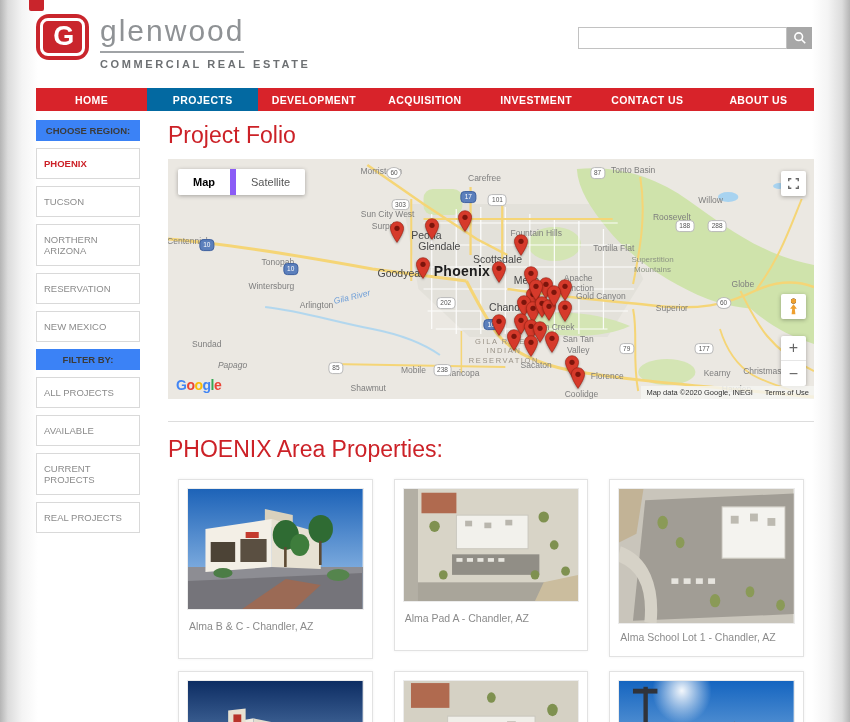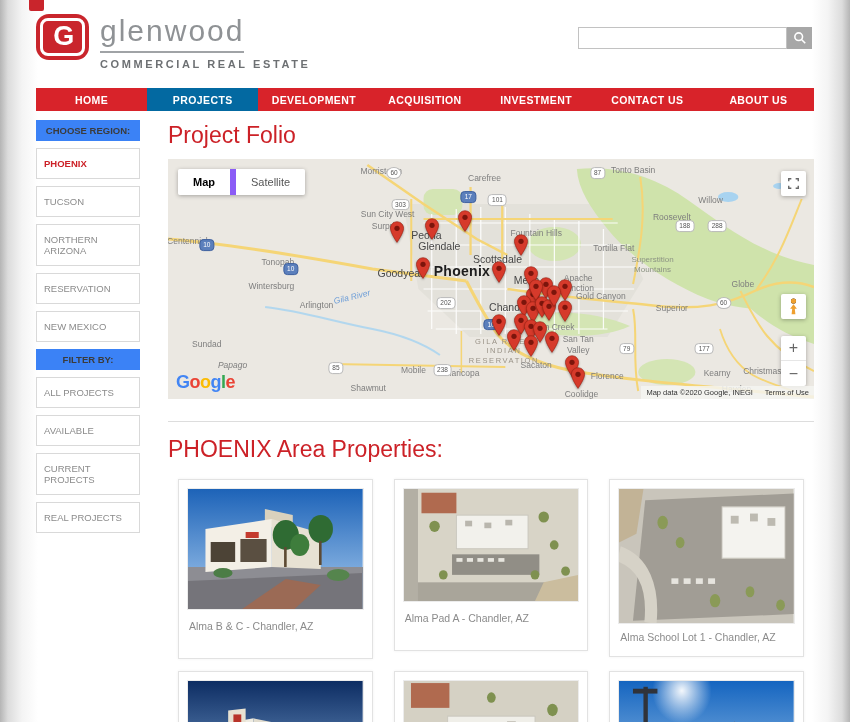--- a/index.html
+++ b/index.html
@@ -56,21 +56,21 @@
   .map-type { position:absolute; top:10px; left:10px; display:flex; box-shadow:0 1px 4px rgba(0,0,0,.3); border-radius:2px; overflow:hidden; }
   .mt-btn { background:#fff; font-size:11px; color:#565656; padding:7px 15px; cursor:pointer; }
   .mt-btn.sel { font-weight:bold; color:#000; }
   .mt-btn + .mt-btn { border-left:6px solid #8b5cf6; }
   .ctl { background:#fff; box-shadow:0 1px 4px rgba(0,0,0,.3); border-radius:2px; }
   .fullscreen { position:absolute; top:12px; right:8px; width:25px; height:25px; display:grid; place-items:center; cursor:pointer; }
   .pegman { position:absolute; right:8px; bottom:80px; width:25px; height:25px; display:grid; place-items:center; cursor:pointer; }
   .zoomctl { position:absolute; right:8px; bottom:13px; width:25px; }
   .zbtn { height:25px; display:grid; place-items:center; font-size:16px; color:#666; cursor:pointer; }
   .zbtn:first-child { border-bottom:1px solid #e6e6e6; }
-  .google { position:absolute; left:8px; bottom:6px; font-size:18px; font-weight:bold; letter-spacing:-.5px; cursor:pointer;margin-top:16px; }
+  .google { position:absolute; left:8px; bottom:6px; font-size:14px; font-weight:bold; letter-spacing:-.5px; cursor:pointer;margin-top:16px; }
   .attrib { position:absolute; right:0; bottom:0; font-size:7.5px; color:#333; background:rgba(245,244,241,.85); padding:2px 5px; display:flex; gap:12px; align-items:center; }
   .attrib .terms { cursor:pointer; }
 
   .sep { border:0; border-top:1px solid #ddd; margin:22px 0 0; }
   .section-title { font-size:23px; font-weight:400; color:#cc2127; margin:14px 0 16px; }
 
   
   .grid { display:grid; grid-template-columns:repeat(3,1fr); column-gap:21px; row-gap:12px; padding:0 10px; align-items:start; }
   .card { background:#fff; border:1px solid #e2e2e2; padding:8px; box-shadow:0 0 3px rgba(0,0,0,.06); cursor:pointer; }
   .photo { display:block; width:100%; border:1px solid #ececec; }

